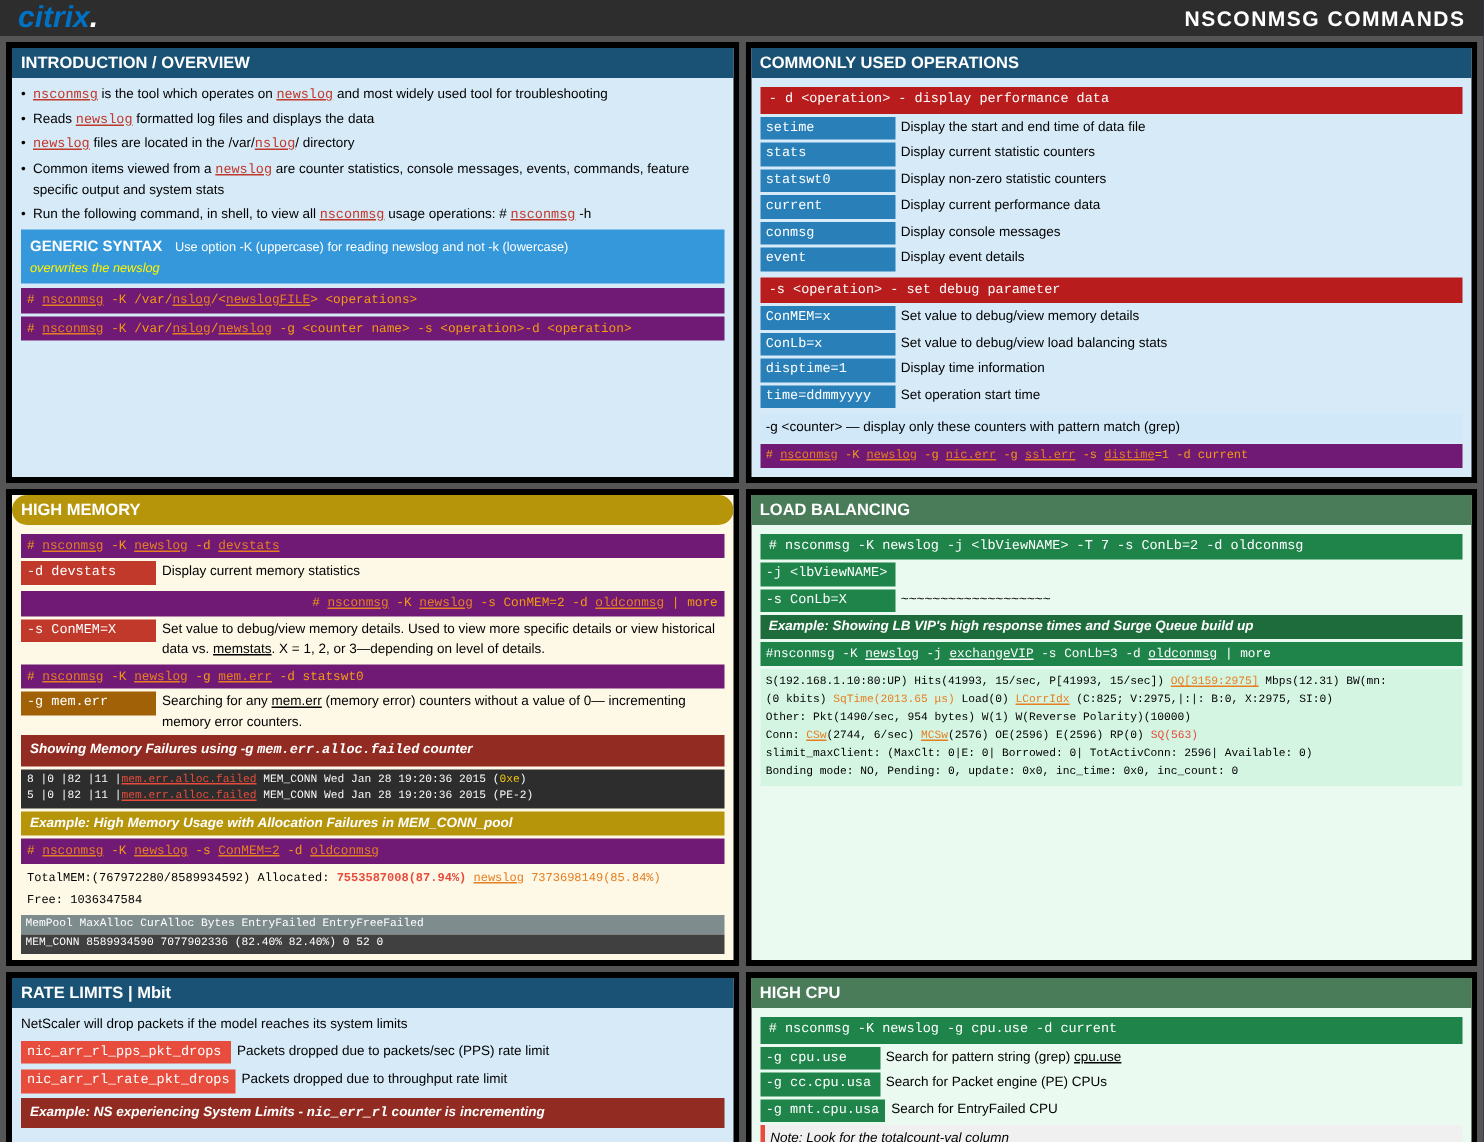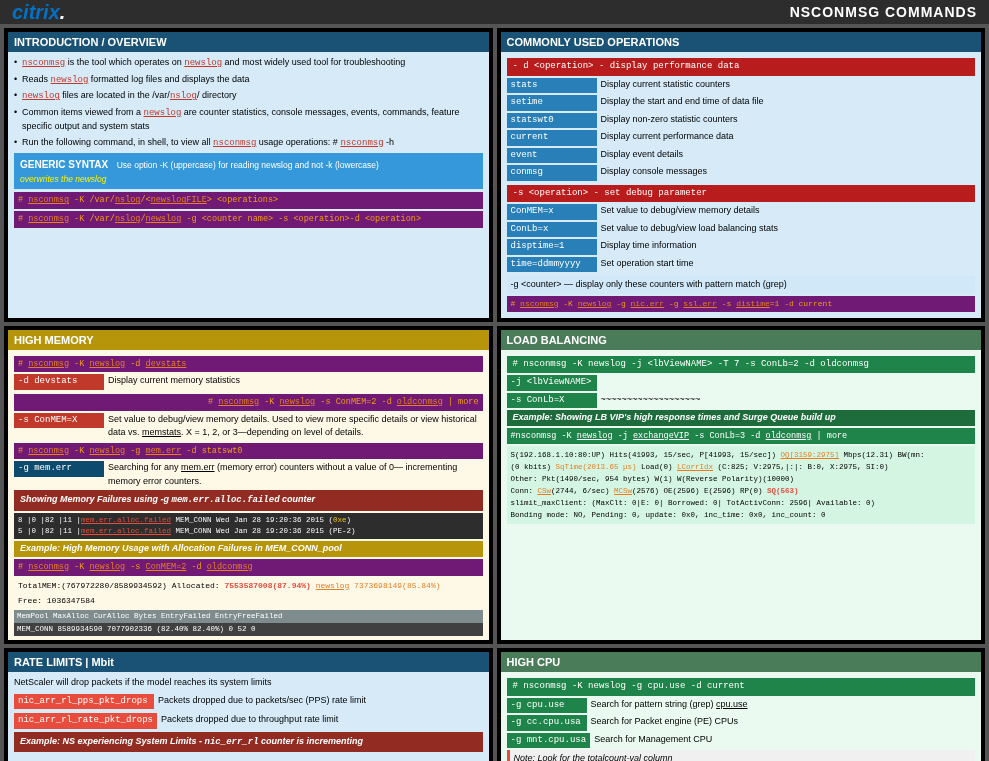--- a/index.html
+++ b/index.html
@@ -44,21 +44,21 @@
       background: #fff;
       border: 4px solid #000000;
     }
     .panel-header {
       padding: 4px 6px;
       font-weight: bold;
       font-size: 11px;
     }
     .intro-header { background: #1a5276; color: #fff; }
     .common-header { background: #1a5276; color: #fff; }
-    .highmem-header { background: #b7950b; color: #fff; }
+    .highmem-header { background: #b7950b; color: #fff; border-radius: 10px; }
     .ratelimit-header { background: #1a5276; color: #fff; }
     .lb-header { background: #4a7c59; color: #fff; }
     .highcpu-header { background: #4a7c59; color: #fff; }
 
     .intro-panel { background: #d6eaf8; }
     .common-panel { background: #d6eaf8; }
     .highmem-panel { background: #fef9e7; }
     .ratelimit-panel { background: #d6eaf8; }
     .lb-panel { background: #eafaf1; }
     .highcpu-panel { background: #eafaf1; }
@@ -259,42 +259,42 @@
   <div class="panel common-panel">
     <div class="panel-header common-header">
       <span>COMMONLY USED OPERATIONS</span>
     </div>
     <div class="section-content">
       <div class="section-divider-blue">
         - d &lt;operation&gt;  -  display performance data
       </div>
 
       <div class="cmd-row">
+        <span class="cmd-label">setime</span>
+        <span class="cmd-desc">Display the start and end time of data file</span>
+      </div>
+      <div class="cmd-row">
         <span class="cmd-label">stats</span>
         <span class="cmd-desc">Display current statistic counters</span>
       </div>
       <div class="cmd-row">
-        <span class="cmd-label">setime</span>
-        <span class="cmd-desc">Display the start and end time of data file</span>
-      </div>
-      <div class="cmd-row">
         <span class="cmd-label">statswt0</span>
         <span class="cmd-desc">Display non-zero statistic counters</span>
       </div>
       <div class="cmd-row">
         <span class="cmd-label">current</span>
         <span class="cmd-desc">Display current performance data</span>
       </div>
       <div class="cmd-row">
+        <span class="cmd-label">conmsg</span>
+        <span class="cmd-desc">Display console messages</span>
+      </div>
+      <div class="cmd-row">
         <span class="cmd-label">event</span>
         <span class="cmd-desc">Display event details</span>
-      </div>
-      <div class="cmd-row">
-        <span class="cmd-label">conmsg</span>
-        <span class="cmd-desc">Display console messages</span>
       </div>
 
       <div class="section-divider-blue" style="margin-top:4px;">
         -s &lt;operation&gt;  -  set debug parameter
       </div>
 
       <div class="cmd-row">
         <span class="cmd-label">ConMEM=x</span>
         <span class="cmd-desc">Set value to debug/view memory details</span>
       </div>
@@ -341,21 +341,21 @@
       <div class="cmd-row">
         <span class="cmd-label" style="background:#c0392b;">-s ConMEM=X</span>
         <span class="cmd-desc">Set value to debug/view memory details.  Used to view more specific details or view historical data vs. <span class="underline">memstats</span>. X = 1, 2, or 3—depending on level of details.</span>
       </div>
 
       <div class="code-block" style="margin-top:3px;">
         # <span class="orange-underline">nsconmsg</span> -K <span class="orange-underline">newslog</span> -g <span class="orange-underline">mem.err</span> -d statswt0
       </div>
 
       <div class="cmd-row">
-        <span class="cmd-label" style="background:#0c4a6e;">-g mem.err</span>
+        <span class="cmd-label" style="background:#a16207;">-g mem.err</span>
         <span class="cmd-desc">Searching for any <span class="underline">mem.err</span> (memory error) counters without a value of 0— incrementing memory error counters.</span>
       </div>
 
       <div class="example-header">Showing Memory Failures using -g <span class="mono">mem.err.alloc.failed</span> counter</div>
       <div style="background:#2d2d2d; color:#f8f9fa; font-family:'Courier New',monospace; font-size:7.5px; padding:2px 4px;">
         <div>8 |0 |82 |11 |<span style="color:#e74c3c; text-decoration:underline;">mem.err.alloc.failed</span> MEM_CONN  Wed Jan 28 19:20:36 2015 (<span style="color:#f1c40f;">0xe</span>)</div>
         <div>5 |0 |82 |11 |<span style="color:#e74c3c; text-decoration:underline;">mem.err.alloc.failed</span> MEM_CONN  Wed Jan 28 19:20:36 2015 (PE-2)</div>
       </div>
 
       <div class="example-header-orange">Example: High Memory Usage with Allocation Failures in MEM_CONN_pool</div>
@@ -395,21 +395,21 @@
       <div class="example-header-green">Example: Showing LB VIP's high response times and Surge Queue build up</div>
 
       <div class="code-block-green">
         #nsconmsg -K <span style="text-decoration:underline;">newslog</span> -j <span style="text-decoration:underline;">exchangeVIP</span> -s ConLb=3 -d <span style="text-decoration:underline;">oldconmsg</span> | more
       </div>
 
       <div style="background:#d5f5e3; font-family:'Courier New',monospace; font-size:7.5px; padding:3px 4px; line-height:1.6;">
         <div>S(192.168.1.10:80:UP) Hits(41993, 15/sec, P[41993, 15/sec]) <span style="text-decoration:underline; color:#e67e22;">OQ[3159:2975]</span> Mbps(12.31) BW(mn:</div>
         <div>(0 kbits) <span style="color:#e67e22;">SqTime(2013.65 μs)</span> Load(0) <span style="text-decoration:underline; color:#e67e22;">LCorrIdx</span> (C:825; V:2975,|:|: B:0, X:2975, SI:0)</div>
         <div>Other: Pkt(1490/sec, 954 bytes) W(1) W(Reverse Polarity)(10000)</div>
-        <div>Conn: <span style="text-decoration:underline; color:#e67e22;">CSw</span>(2744, 6/sec) <span style="text-decoration:underline; color:#e67e22;">MCSw</span>(2576) OE(2596) E(2596) RP(0) <span style="color:#e74c3c; font-weight:bold;">SQ(563)</span></div>
+        <div>Conn: <span style="text-decoration:underline; color:#e67e22;">CSw</span>(2744, 6/sec) <span style="text-decoration:underline; color:#e67e22;">MCSw</span>(2576) OE(2596) E(2596) RP(0) <span style="color:#e74c3c; font-weight:normal;">SQ(563)</span></div>
         <div>slimit_maxClient: (MaxClt: 0|E: 0|  Borrowed: 0| TotActivConn: 2596| Available: 0)</div>
         <div>Bonding mode: NO, Pending: 0, update: 0x0, inc_time: 0x0, inc_count: 0</div>
       </div>
     </div>
   </div>
 
   <div class="panel ratelimit-panel">
     <div class="panel-header ratelimit-header">
       <span>RATE LIMITS | Mbit</span>
     </div>
@@ -443,21 +443,21 @@
       <div class="cmd-row">
         <span class="cpu-label">-g cpu.use</span>
         <span class="cmd-desc">Search for pattern string (grep) <span class="underline">cpu.use</span></span>
       </div>
       <div class="cmd-row">
         <span class="cpu-label">-g cc.cpu.usa</span>
         <span class="cmd-desc">Search for Packet engine (PE) CPUs</span>
       </div>
       <div class="cmd-row">
         <span class="cpu-label">-g mnt.cpu.usa</span>
-        <span class="cmd-desc">Search for Management CPU</span>
+        <span class="cmd-desc">Search for EntryFailed CPU</span>
       </div>
 
       <div class="note-box">Note: Look for the <span class="underline">totalcount-val</span> column</div>
 
     </div>
   </div>
 
 </div>
 
 </body></html>

